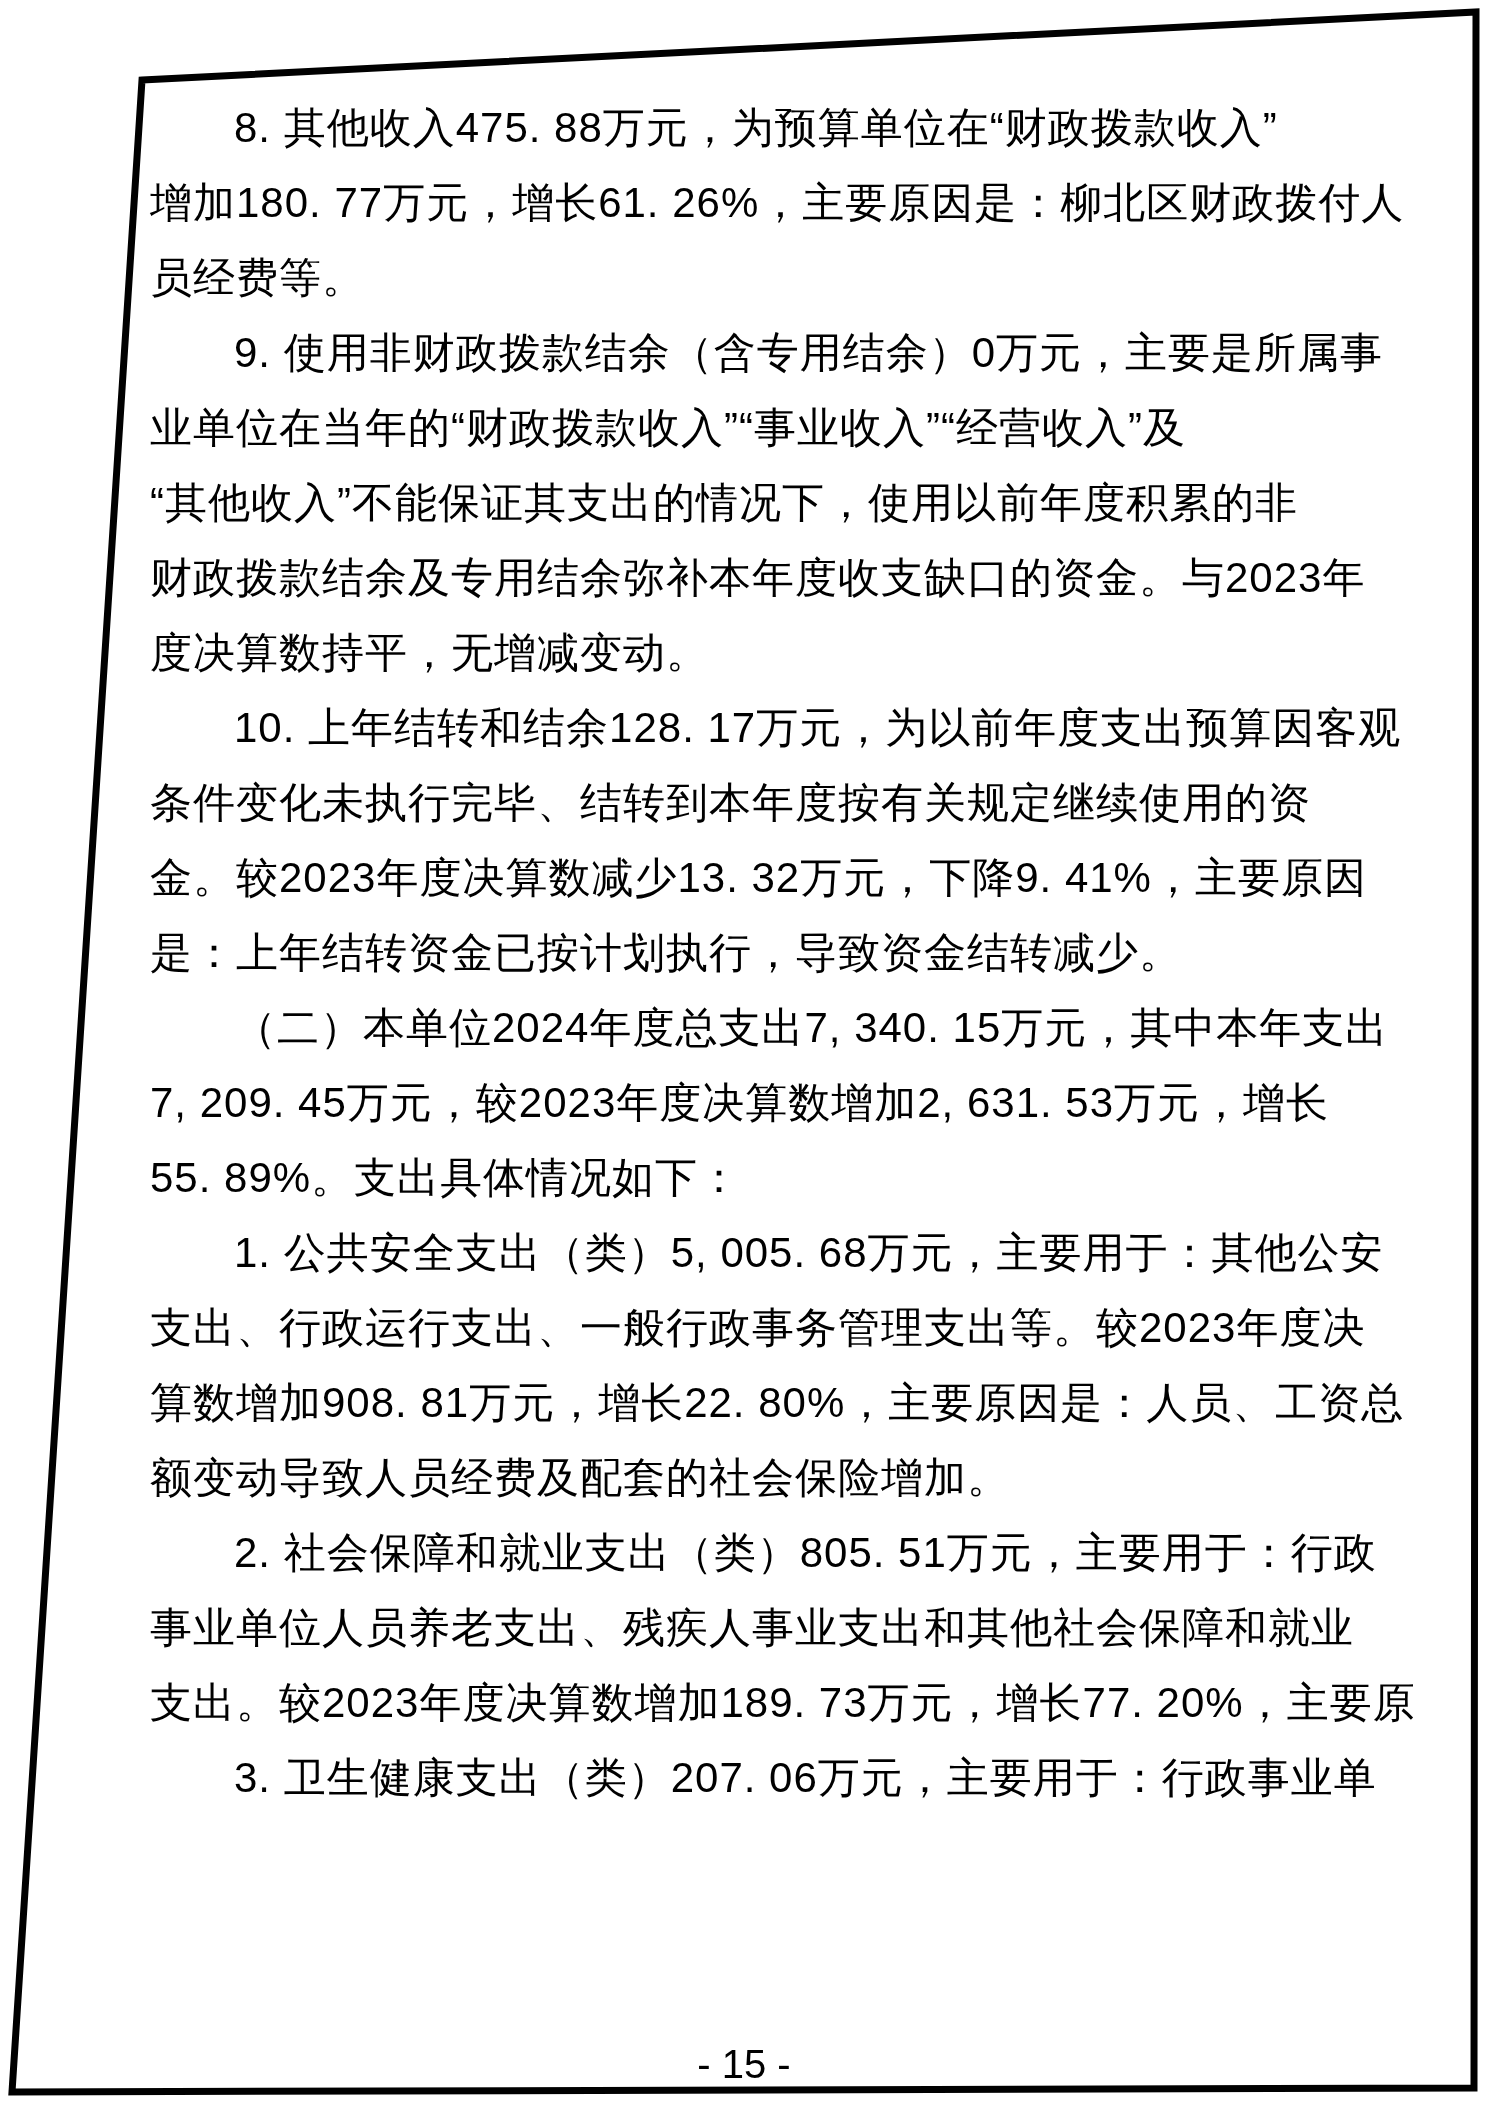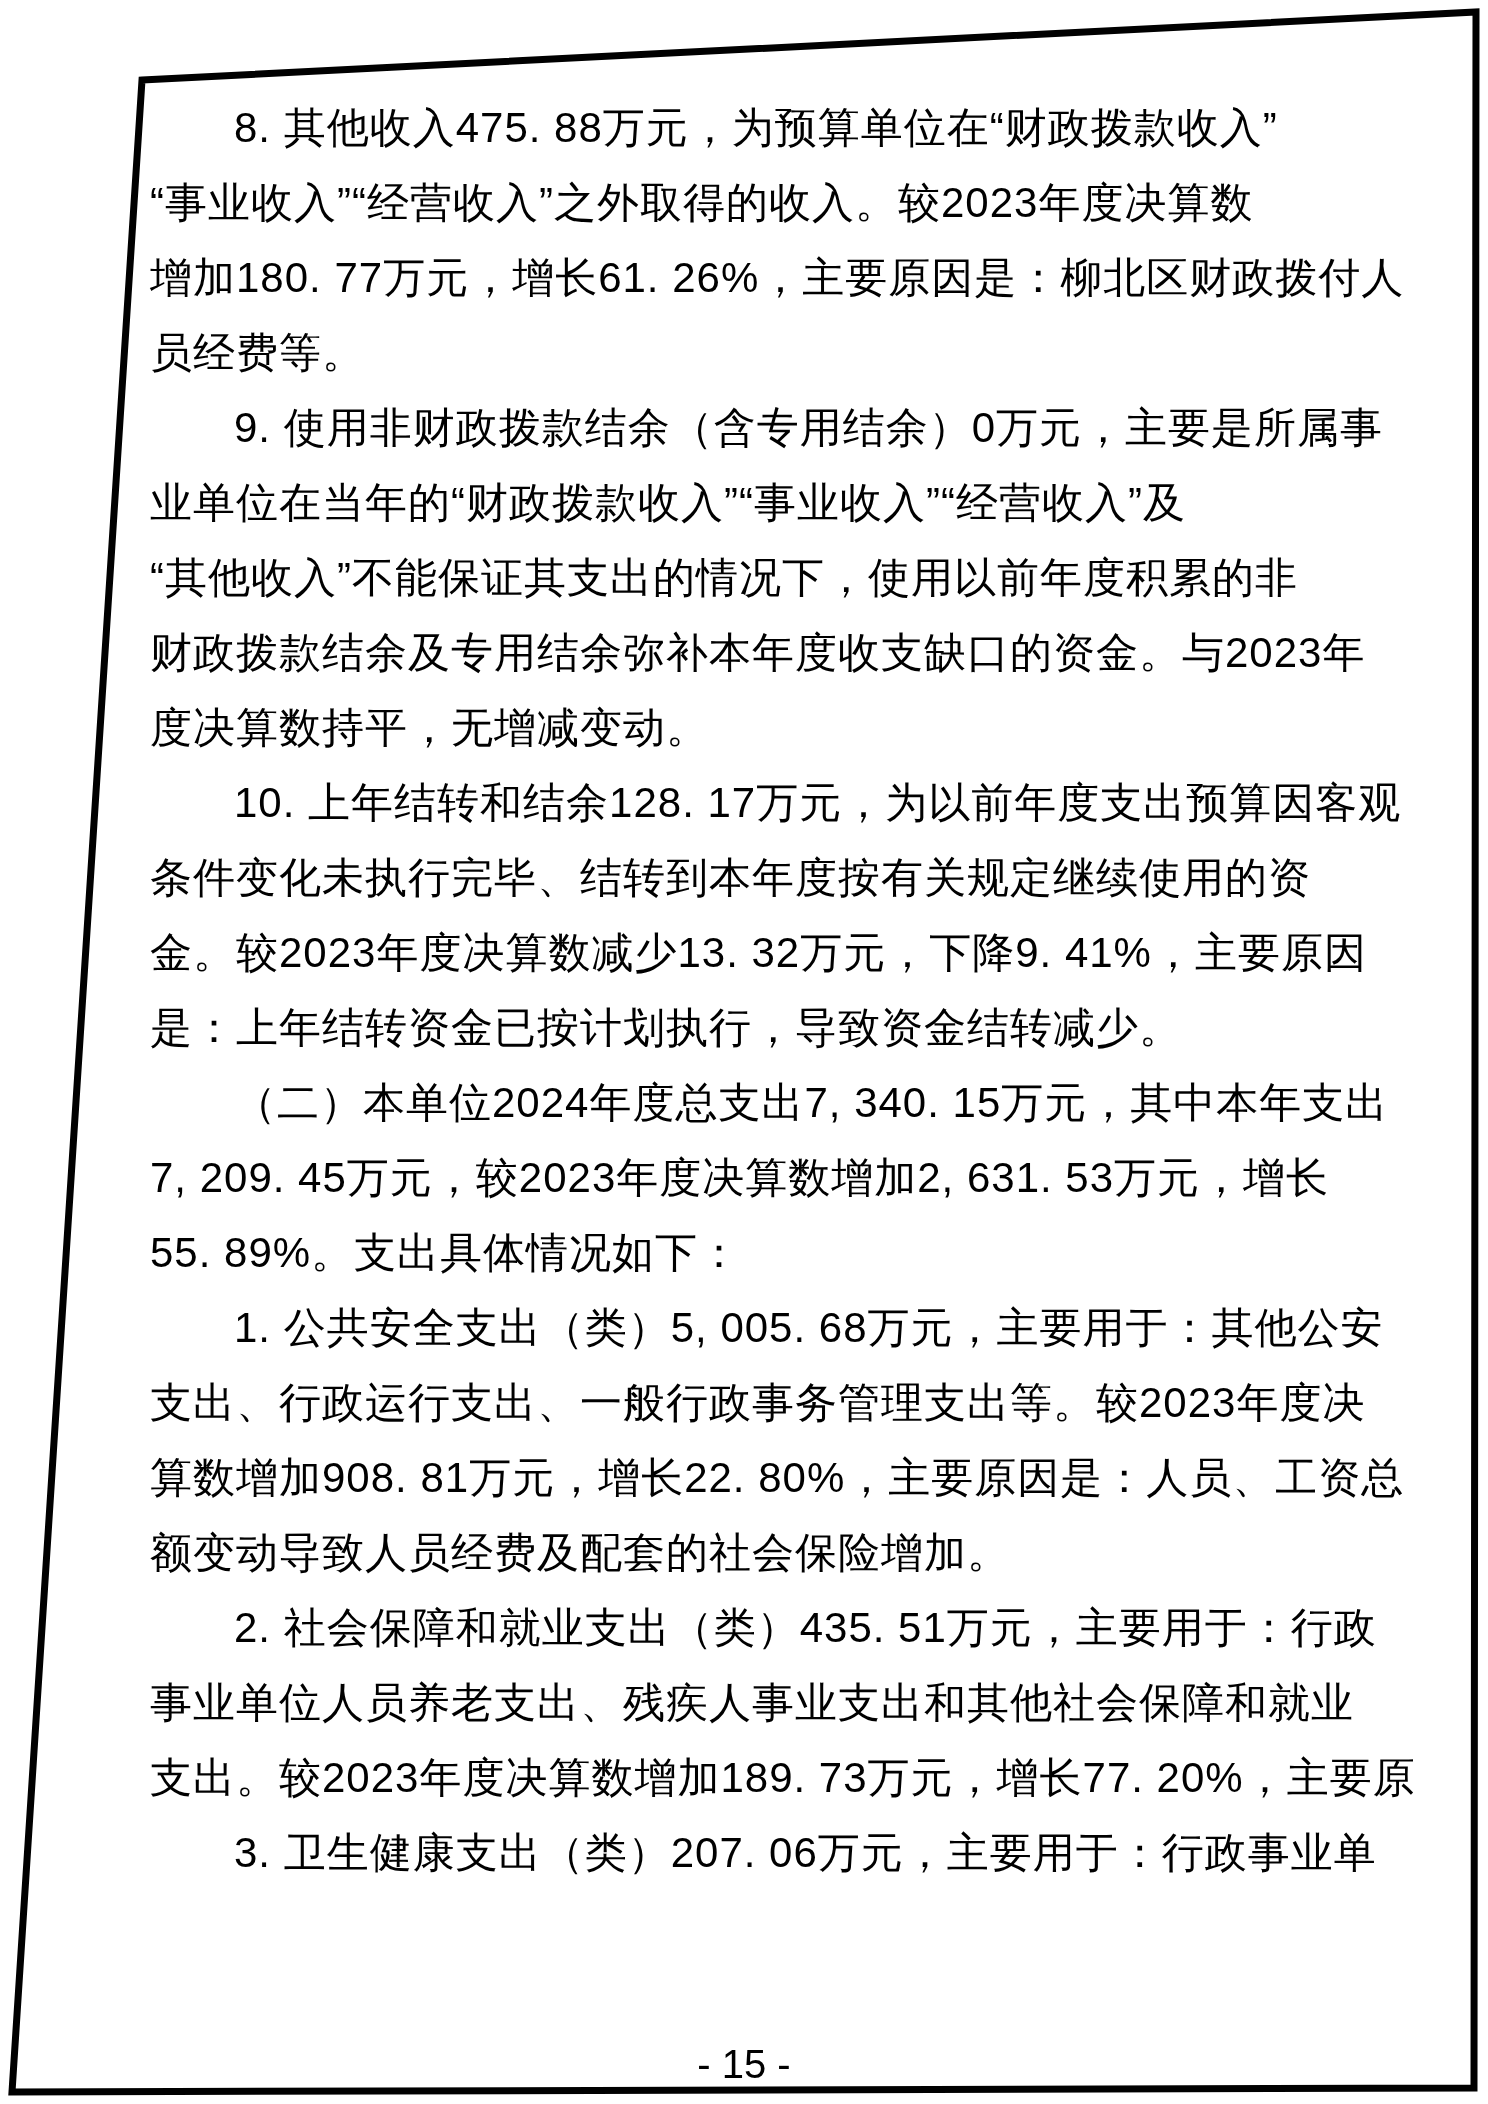--- a/index.html
+++ b/index.html
@@ -62,40 +62,39 @@
 <body>
 
 <div class="page">
 
   <svg class="frame-svg" width="1488" height="2104" viewBox="0 0 1488 2104" aria-hidden="true">
     <polygon points="142,80 1476,12 1474,2088 12,2092" fill="none" stroke="#000000" stroke-width="7"></polygon>
   </svg>
 
   <div class="content">
     <div class="line indent">8. 其他收入475. 88万元，为预算单位在“财政拨款收入”</div>
-    <div class="line">“事业收入”“经营收入”之外取得的收入。较2023年度决算数</div>
     <div class="line">增加180. 77万元，增长61. 26%，主要原因是：柳北区财政拨付人</div>
     <div class="line">员经费等。</div>
     <div class="line indent">9. 使用非财政拨款结余（含专用结余）0万元，主要是所属事</div>
     <div class="line">业单位在当年的“财政拨款收入”“事业收入”“经营收入”及</div>
     <div class="line">“其他收入”不能保证其支出的情况下，使用以前年度积累的非</div>
     <div class="line">财政拨款结余及专用结余弥补本年度收支缺口的资金。与2023年</div>
     <div class="line">度决算数持平，无增减变动。</div>
     <div class="line indent">10. 上年结转和结余128. 17万元，为以前年度支出预算因客观</div>
     <div class="line">条件变化未执行完毕、结转到本年度按有关规定继续使用的资</div>
     <div class="line">金。较2023年度决算数减少13. 32万元，下降9. 41%，主要原因</div>
     <div class="line">是：上年结转资金已按计划执行，导致资金结转减少。</div>
     <div class="line indent">（二）本单位2024年度总支出7, 340. 15万元，其中本年支出</div>
     <div class="line">7, 209. 45万元，较2023年度决算数增加2, 631. 53万元，增长</div>
     <div class="line">55. 89%。支出具体情况如下：</div>
     <div class="line indent">1. 公共安全支出（类）5, 005. 68万元，主要用于：其他公安</div>
     <div class="line">支出、行政运行支出、一般行政事务管理支出等。较2023年度决</div>
     <div class="line">算数增加908. 81万元，增长22. 80%，主要原因是：人员、工资总</div>
     <div class="line">额变动导致人员经费及配套的社会保险增加。</div>
-    <div class="line indent">2. 社会保障和就业支出（类）435. 51万元，主要用于：行政</div>
+    <div class="line indent">2. 社会保障和就业支出（类）805. 51万元，主要用于：行政</div>
     <div class="line">事业单位人员养老支出、残疾人事业支出和其他社会保障和就业</div>
     <div class="line">支出。较2023年度决算数增加189. 73万元，增长77. 20%，主要原</div>
     <div class="line indent">3. 卫生健康支出（类）207. 06万元，主要用于：行政事业单</div>
   </div>
 
   <div class="footer">- 15 -</div>
 
 </div>
 
 </body></html>

